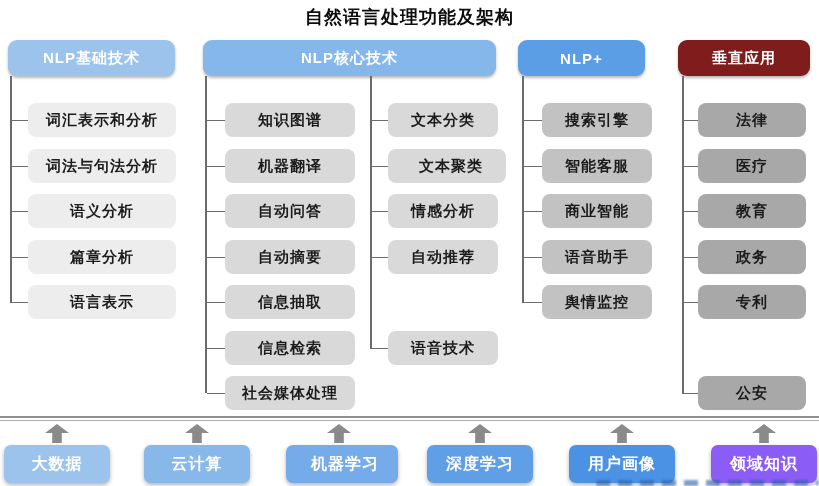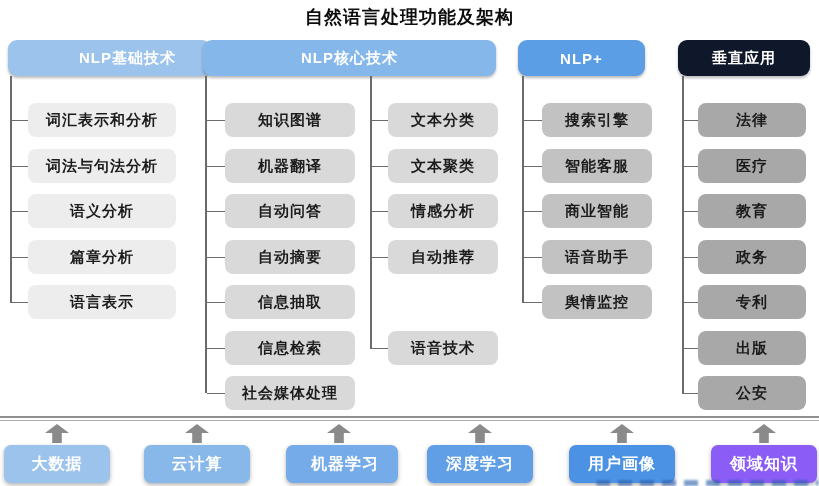--- a/index.html
+++ b/index.html
@@ -10,24 +10,24 @@
   .title {
     position:absolute; top:5px; left:0; width:819px; text-align:center;
     font-size:18px; font-weight:bold; color:#0d0d0d; letter-spacing:1px;
   }
   .hdr {
     position:absolute; top:40px; height:36px; border-radius:9px;
     display:flex; align-items:center; justify-content:center;
     color:#ffffff; font-weight:bold; font-size:15px; letter-spacing:1px;
     box-shadow:0 2px 3px rgba(0,0,0,.28);
   }
-  .hb1 { background:#9cc3ec;padding-left:36px; }
+  .hb1 { background:#9cc3ec; }
   .hb2 { background:#85b7ea; }
   .hb3 { background:#5b9ee6; }
-  .hb4 { background:#0f172a; }
+  .hb4 { background:#7f1d1d; }
   .vline { position:absolute; width:1.5px; background:#6b6b6b; }
   .node {
     position:absolute; height:34px; border-radius:8px;
     display:flex; align-items:center; justify-content:center;
     font-size:15px; font-weight:bold; color:#1c1c1c; letter-spacing:1px;
   }
   .node::before {
     content:""; position:absolute; left:-18px; top:50%; width:18px;
     border-top:1.5px solid #6b6b6b;
   }
@@ -83,37 +83,36 @@
 
   <div class="node bg2" style="left:225px;top:103px;width:130px;">知识图谱</div>
   <div class="node bg2" style="left:225px;top:149px;width:130px;">机器翻译</div>
   <div class="node bg2" style="left:225px;top:194px;width:130px;">自动问答</div>
   <div class="node bg2" style="left:225px;top:240px;width:130px;">自动摘要</div>
   <div class="node bg2" style="left:225px;top:285px;width:130px;">信息抽取</div>
   <div class="node bg2" style="left:225px;top:331px;width:130px;">信息检索</div>
   <div class="node bg2" style="left:225px;top:376px;width:130px;">社会媒体处理</div>
 
   <div class="node bg2" style="left:388px;top:103px;width:110px;">文本分类</div>
-  <div class="node bg2" style="left:388px;top:149px;width:110px;">文本聚类</div>
+  <div class="node bg2" style="left:388px;top:149px;width:110px;padding-left:8px;">文本聚类</div>
   <div class="node bg2" style="left:388px;top:194px;width:110px;">情感分析</div>
   <div class="node bg2" style="left:388px;top:240px;width:110px;">自动推荐</div>
   <div class="node bg2" style="left:388px;top:331px;width:110px;">语音技术</div>
 
   <div class="node bg3 s20" style="left:542px;top:103px;width:110px;">搜索引擎</div>
   <div class="node bg3 s20" style="left:542px;top:149px;width:110px;">智能客服</div>
   <div class="node bg3 s20" style="left:542px;top:194px;width:110px;">商业智能</div>
   <div class="node bg3 s20" style="left:542px;top:240px;width:110px;">语音助手</div>
   <div class="node bg3 s20" style="left:542px;top:285px;width:110px;">舆情监控</div>
 
   <div class="node bg4 s16" style="left:698px;top:103px;width:108px;">法律</div>
   <div class="node bg4 s16" style="left:698px;top:149px;width:108px;">医疗</div>
   <div class="node bg4 s16" style="left:698px;top:194px;width:108px;">教育</div>
   <div class="node bg4 s16" style="left:698px;top:240px;width:108px;">政务</div>
   <div class="node bg4 s16" style="left:698px;top:285px;width:108px;">专利</div>
-  <div class="node bg4 s16" style="left:698px;top:331px;width:108px;">出版</div>
   <div class="node bg4 s16" style="left:698px;top:376px;width:108px;">公安</div>
 
   <div class="sep1"></div>
   <div class="sep2"></div>
 
   <div class="arrow" style="left:45px;"></div>
   <div class="arrow" style="left:185px;"></div>
   <div class="arrow" style="left:327px;"></div>
   <div class="arrow" style="left:468px;"></div>
   <div class="arrow" style="left:610px;"></div>

